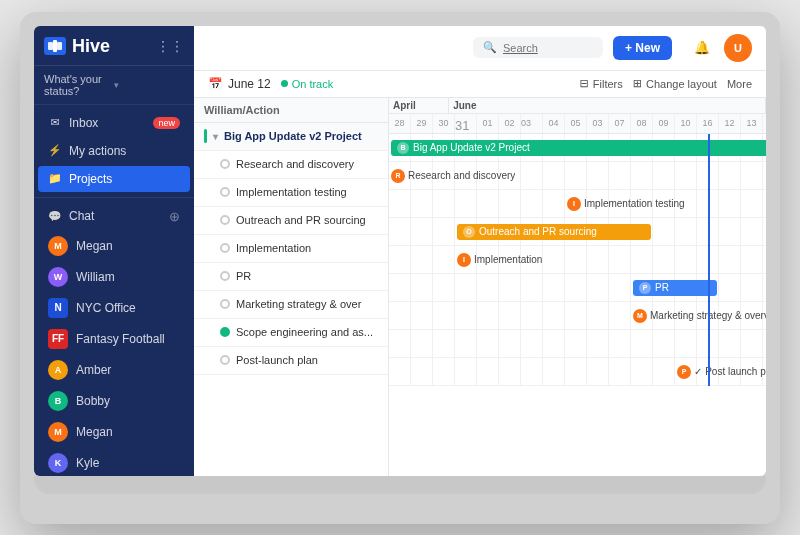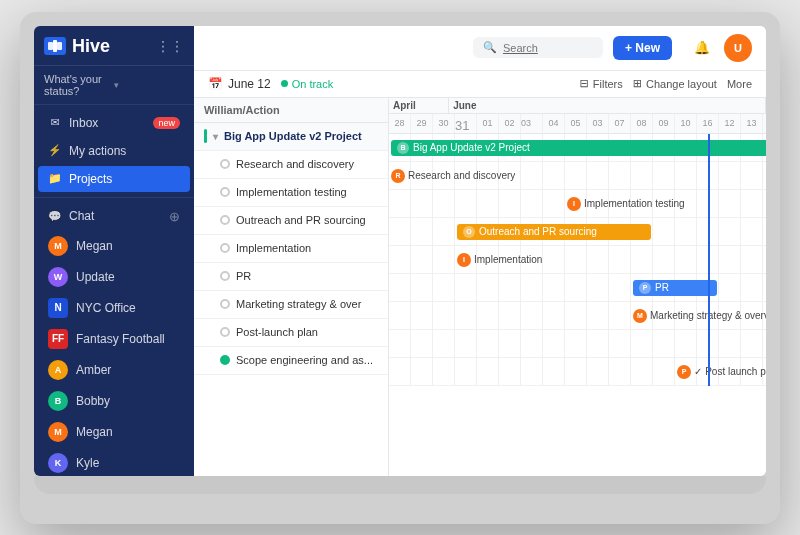--- a/index.html
+++ b/index.html
@@ -435,21 +435,21 @@
           <span class="icon">💬</span>
           <span>Chat</span>
           <span class="add-icon">⊕</span>
         </div>
         <div class="sidebar-user">
           <div class="avatar" style="background:#f97316;">M</div>
           <span>Megan</span>
         </div>
         <div class="sidebar-user">
           <div class="avatar" style="background:#8b5cf6;">W</div>
-          <span>Update</span>
+          <span>William</span>
         </div>
         <div class="sidebar-group">
           <div class="group-icon" style="background:#1d4ed8;">N</div>
           <span>NYC Office</span>
         </div>
         <div class="sidebar-group">
           <div class="group-icon" style="background:#dc2626;">FF</div>
           <span>Fantasy Football</span>
         </div>
         <div class="sidebar-user">
@@ -547,27 +547,27 @@
       <div class="task-status-dot"></div>
       <span class="task-name">PR</span>
               </div>
               <div class="task-row">
                 <div style="width:10px;"></div>
       <div class="task-status-dot"></div>
       <span class="task-name">Marketing strategy &amp; over</span>
               </div>
               <div class="task-row">
                 <div style="width:10px;"></div>
+      <div class="task-status-dot green"></div>
+      <span class="task-name">Scope engineering and as...</span>
+              </div>
+              <div class="task-row">
+                <div style="width:10px;"></div>
       <div class="task-status-dot"></div>
       <span class="task-name">Post-launch plan</span>
-              </div>
-              <div class="task-row">
-                <div style="width:10px;"></div>
-      <div class="task-status-dot green"></div>
-      <span class="task-name">Scope engineering and as...</span>
               </div>
             </div>
         </div>
 
         <div class="gantt-chart">
           <div id="gantt-header-area">
               <div style="display: flex; height: 16px; border-bottom: 1px solid rgb(229, 231, 235); background: rgb(249, 250, 251);">
                 <div style="width: 88px; font-size: 10px; font-weight: 600; color: rgb(85, 85, 85); padding: 2px 4px; border-right: 1px solid rgb(229, 231, 235);">April</div>
                 <div style="width: 484px; font-size: 10px; font-weight: 600; color: rgb(85, 85, 85); padding: 2px 4px; border-right: 1px solid rgb(229, 231, 235);">June</div>
               </div>

